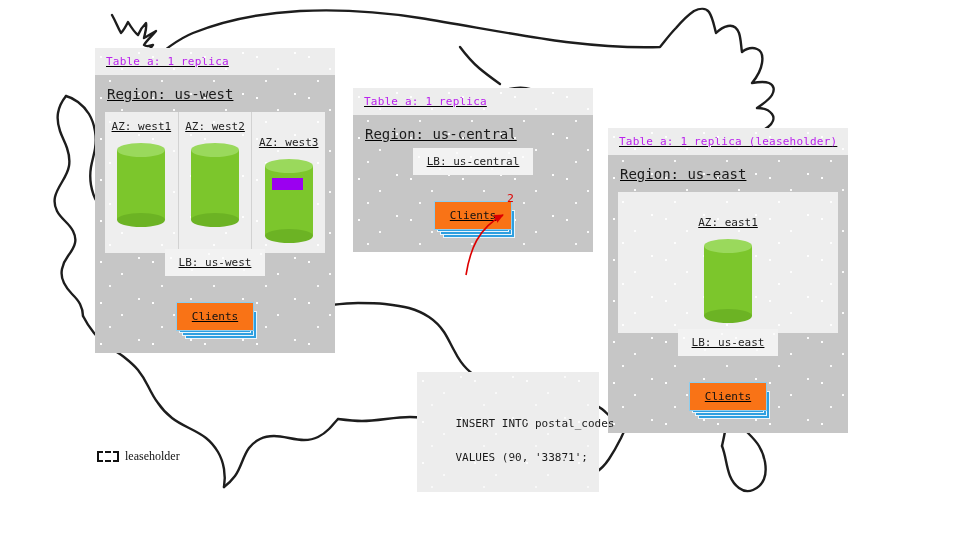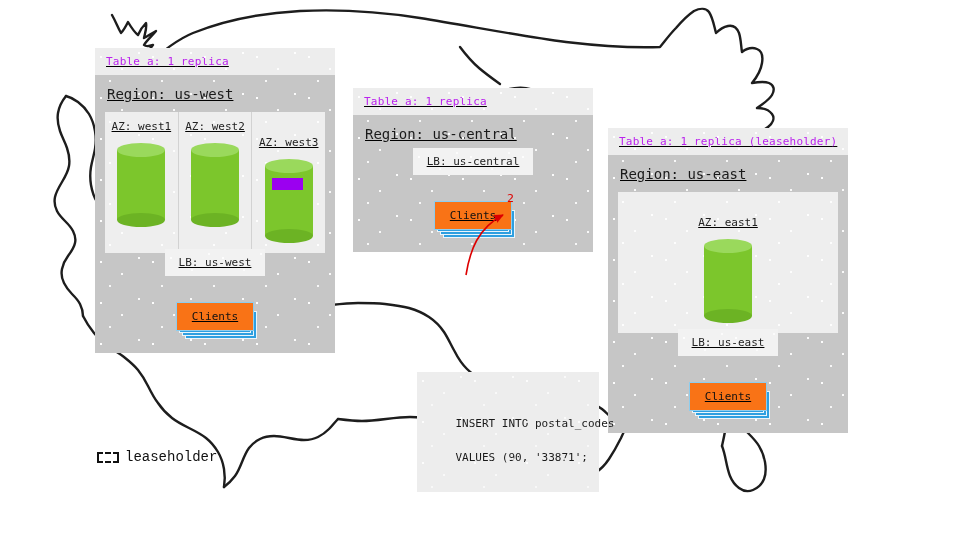--- a/index.html
+++ b/index.html
@@ -120,21 +120,21 @@
     position:absolute;
     display:flex;align-items:center;gap:6px;
     z-index:4;
   }
   .legend-swatch{
     width:22px;height:11px;
     border:2px dashed #111;
     background:#ffffff;
     box-sizing:border-box;
   }
-  .legend-text{font-size:14px;color:#111;font-family:Liberation Mono, monospace;}
+  .legend-text{font-size:12px;color:#111;font-family:Liberation Serif, serif;}
 
   
   #arrow-layer{position:absolute;left:0;top:0;width:960px;height:540px;z-index:7;pointer-events:none;}
   .arrow-num{
     position:absolute;
     color:#dd0000;font-size:11px;
     font-family:"DejaVu Sans","Liberation Sans",sans-serif;
     z-index:8;
   }
 

